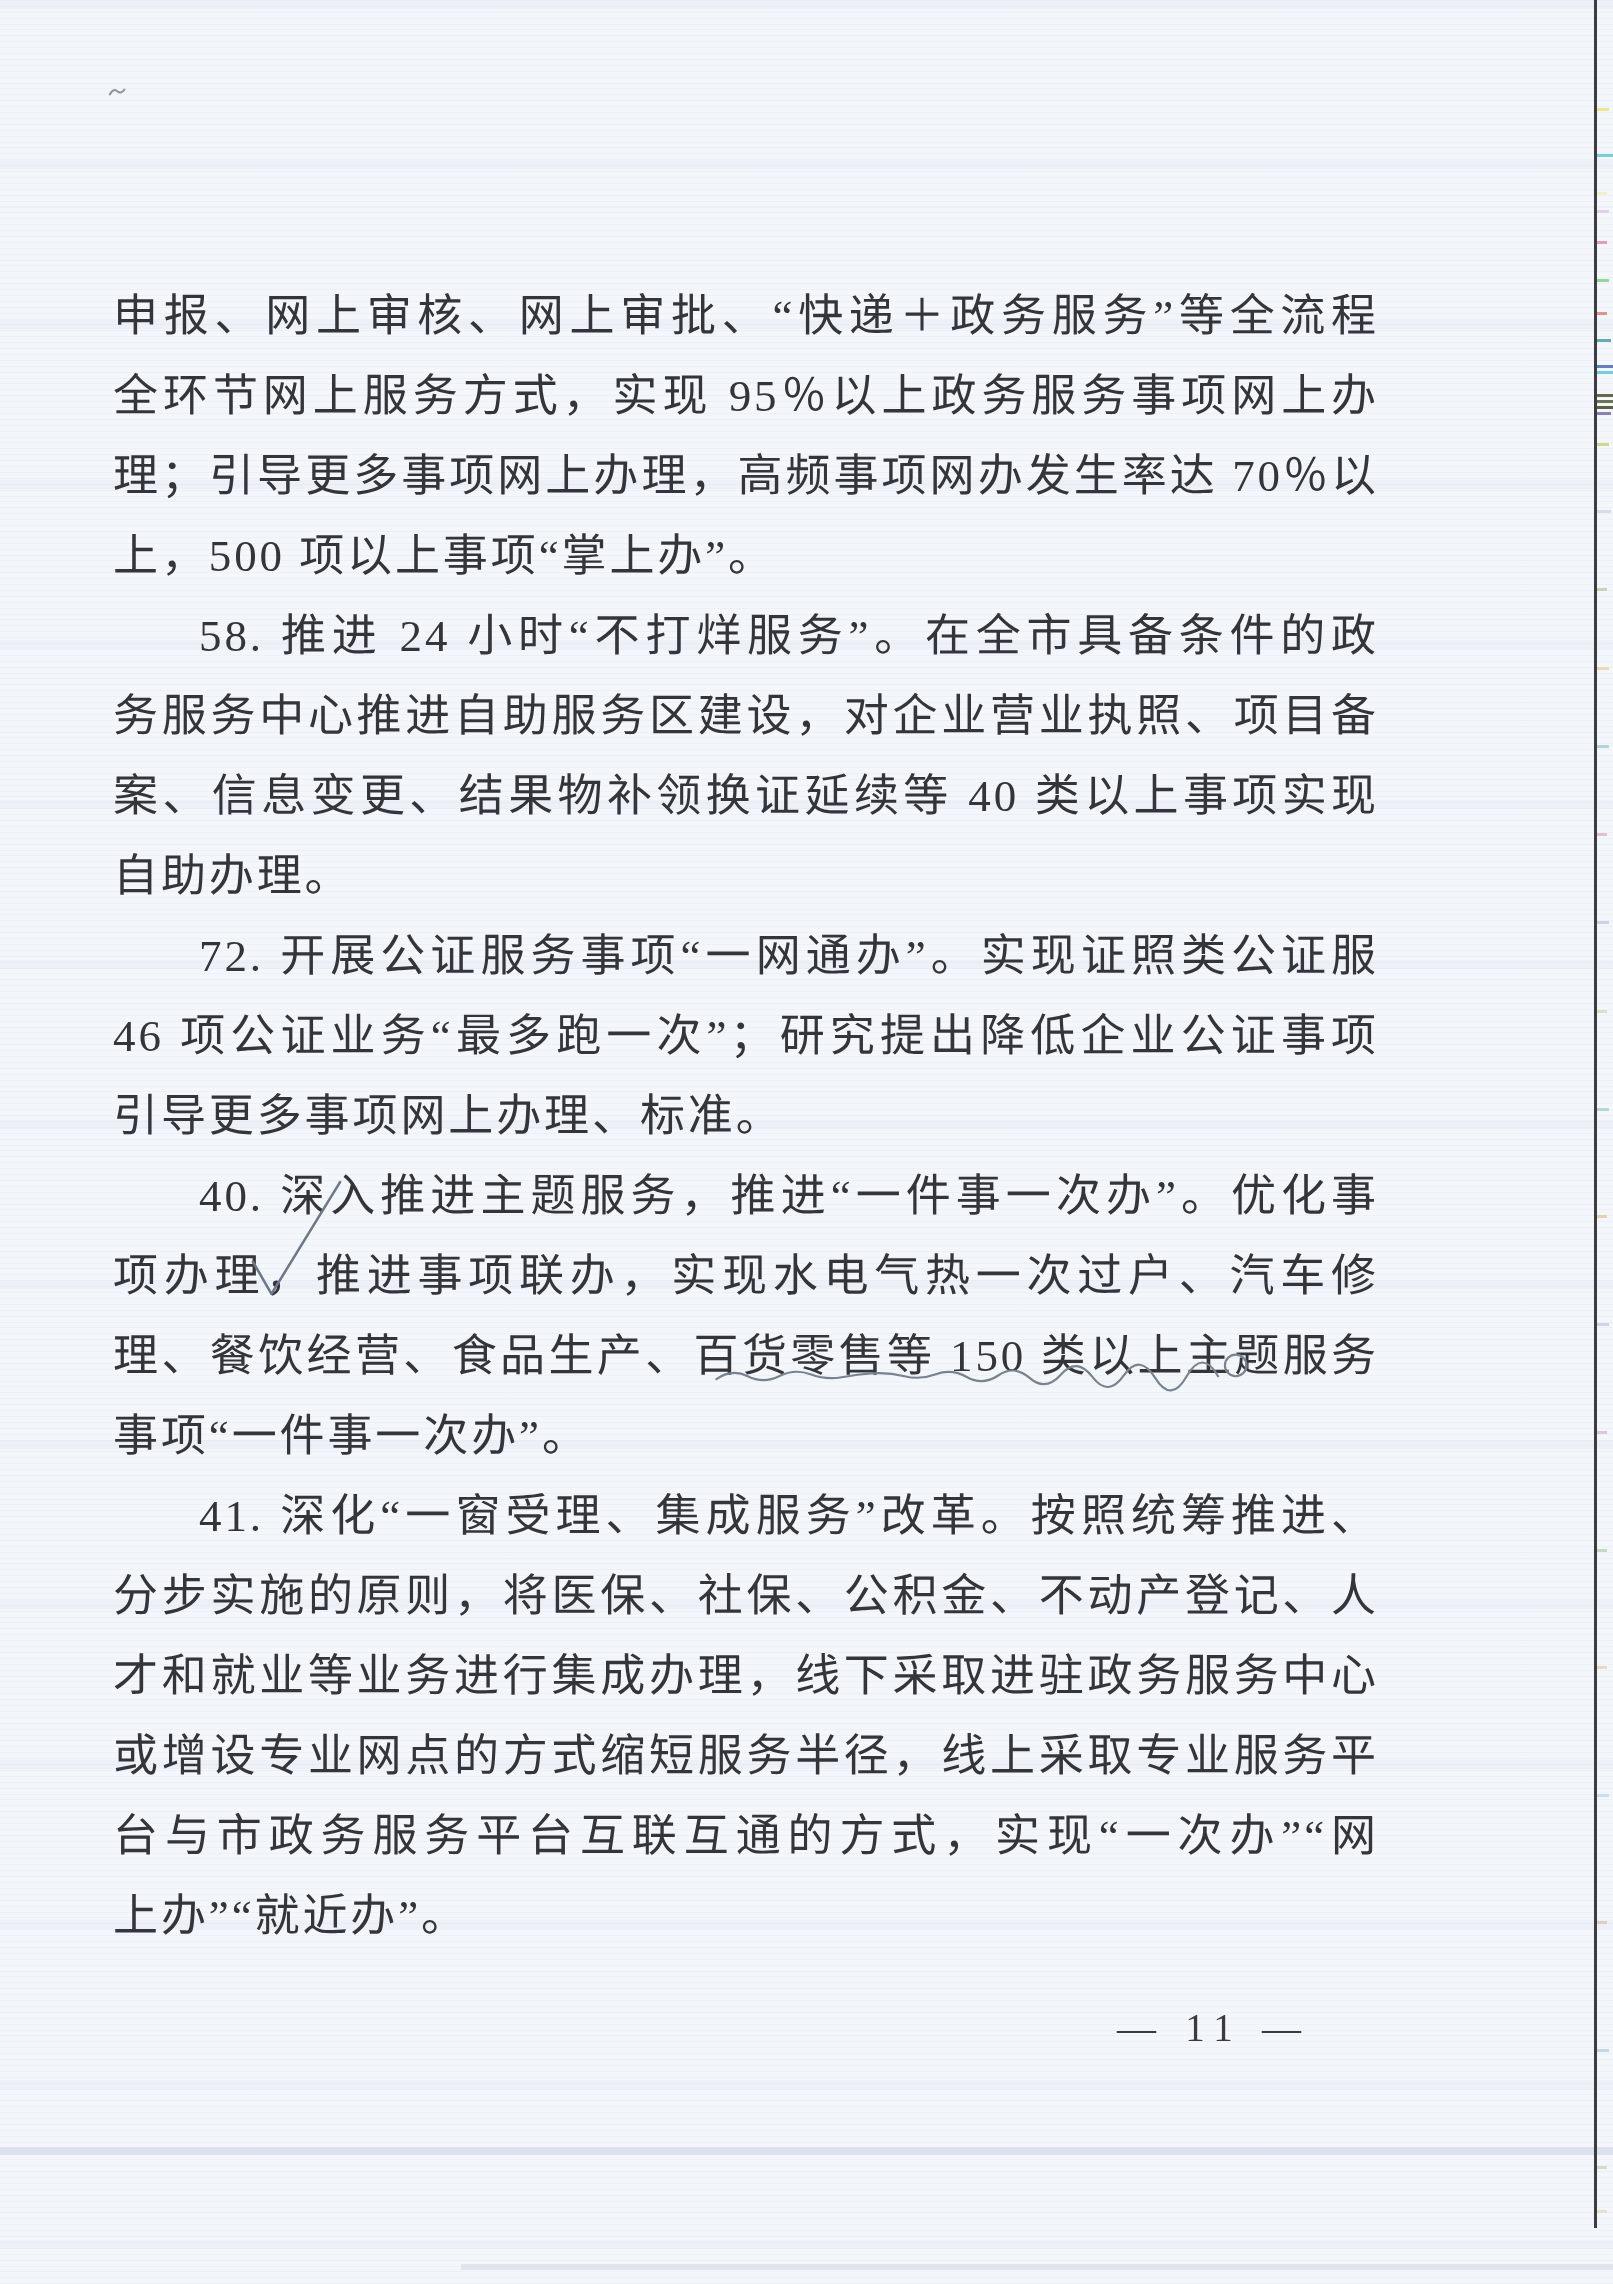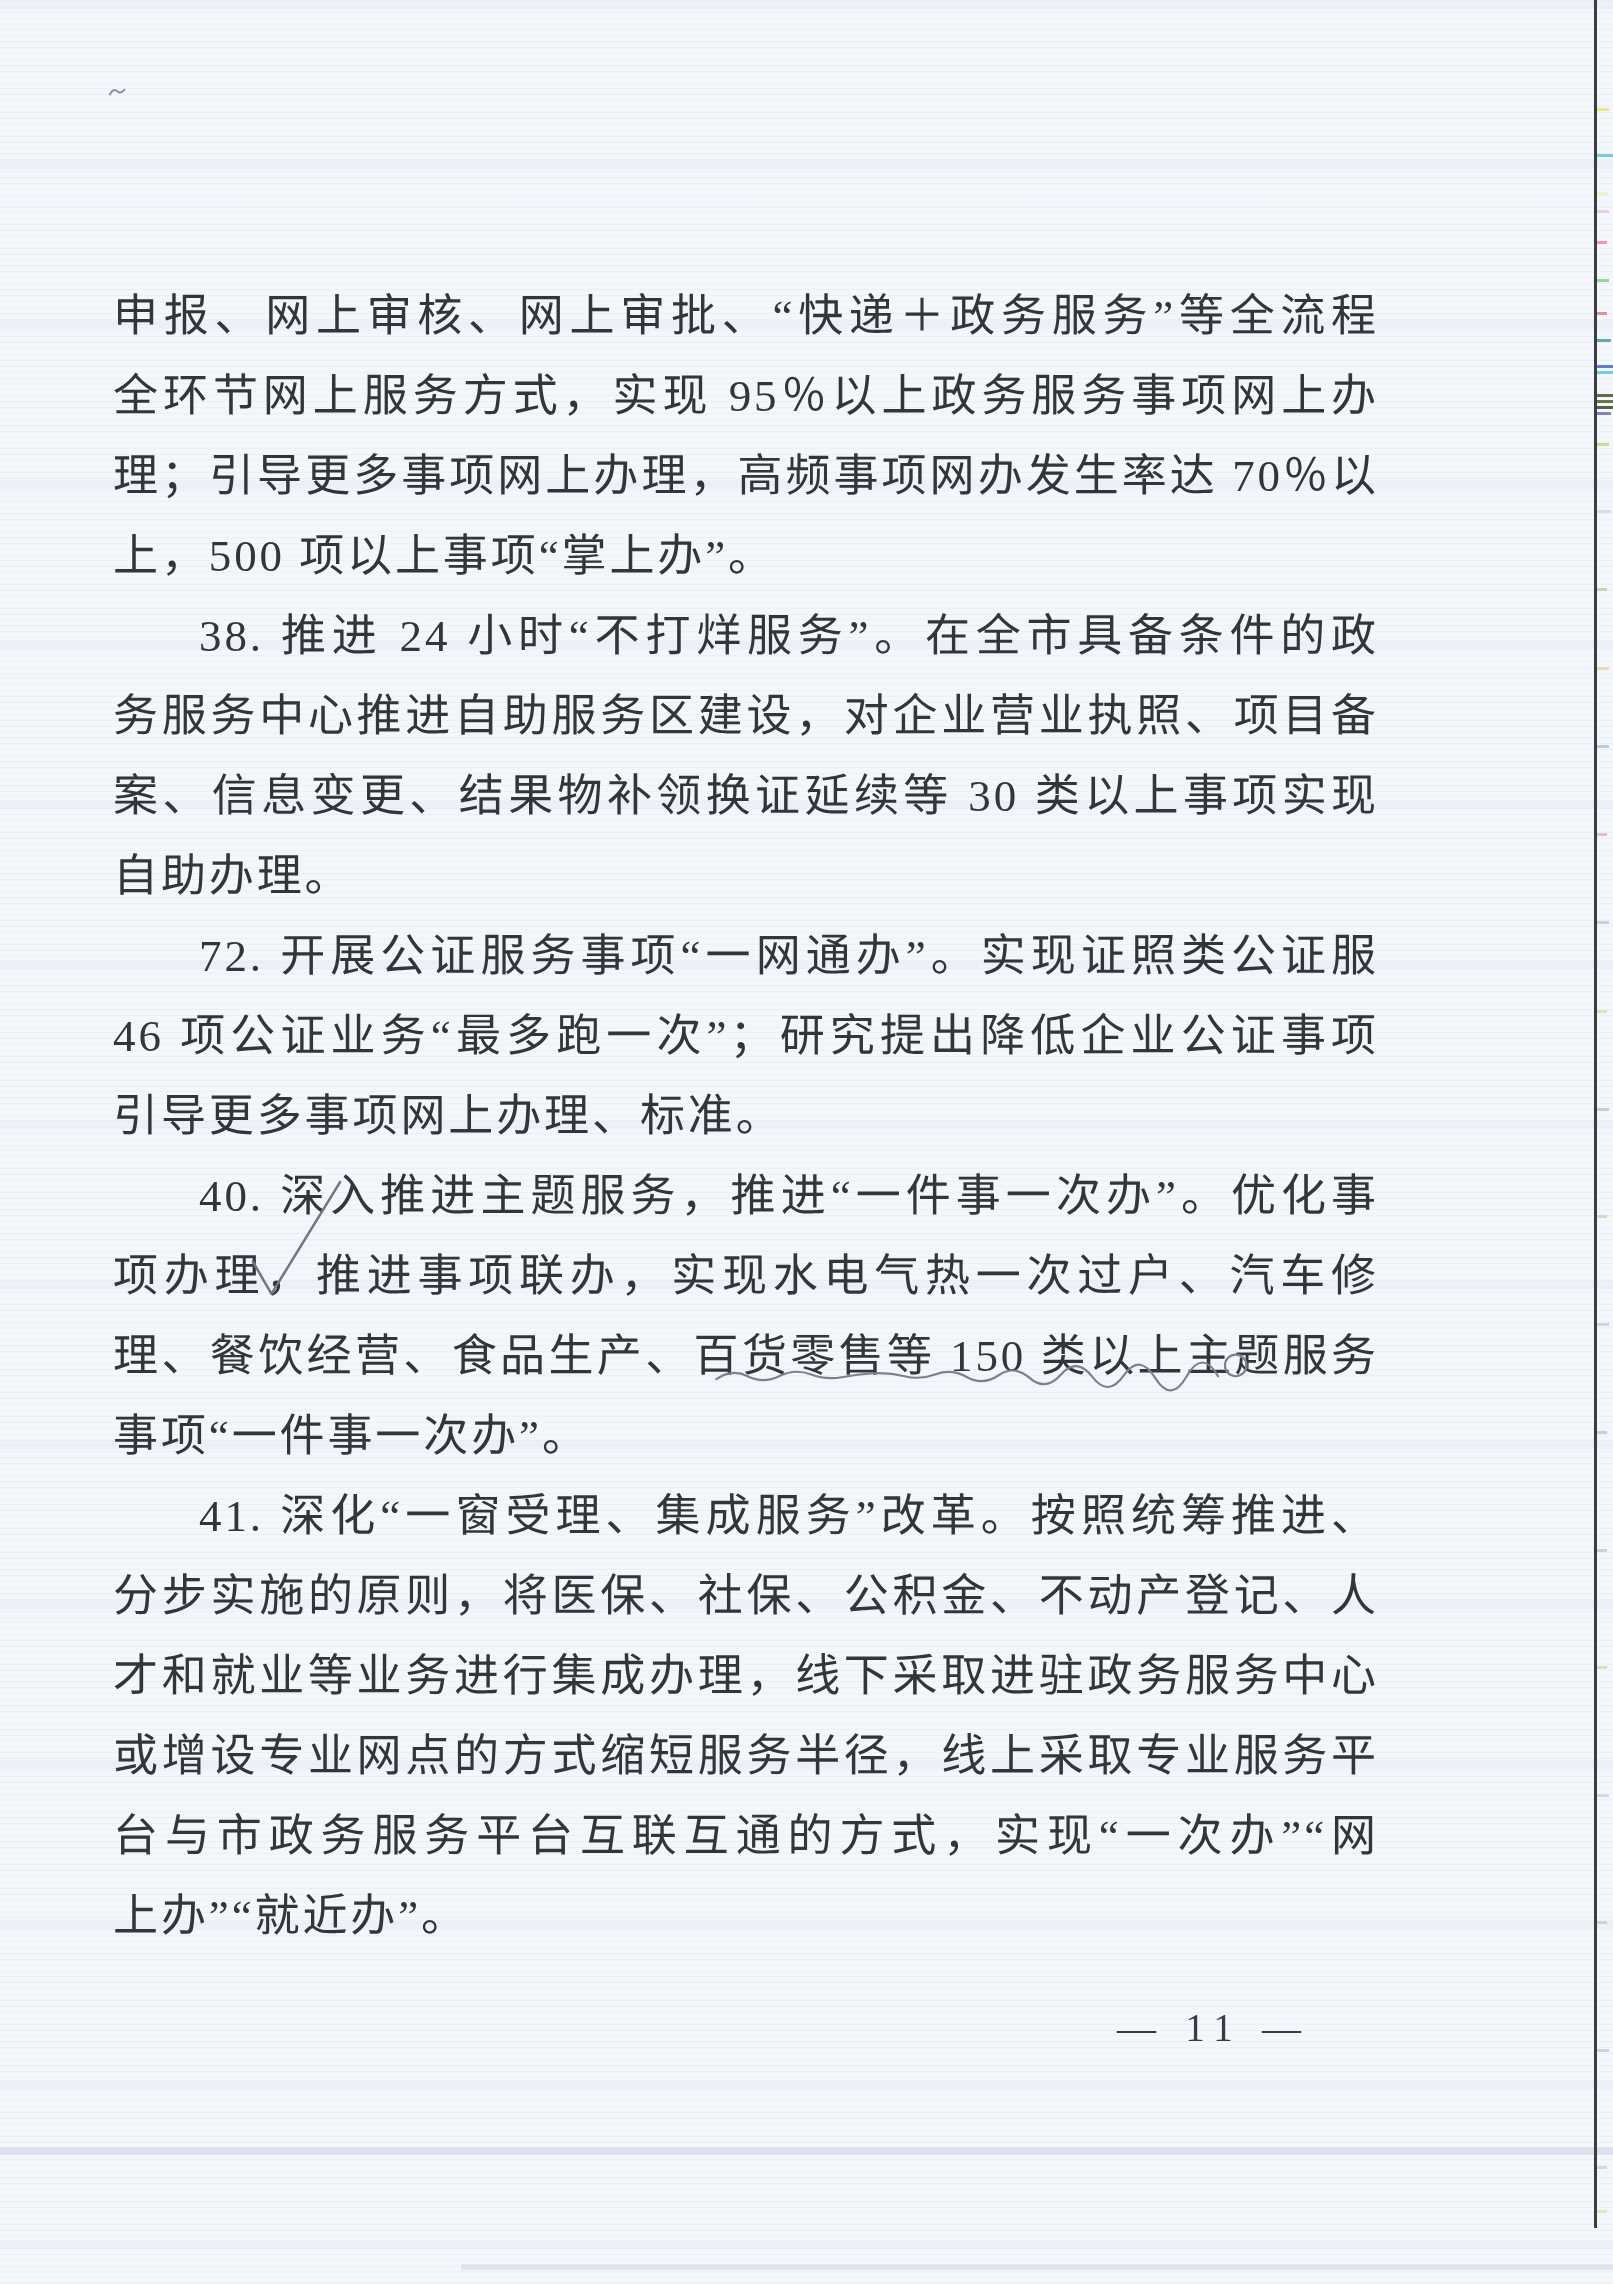--- a/index.html
+++ b/index.html
@@ -49,23 +49,23 @@
 
   <div class="texture"></div>
   <div class="band-a"></div>
   <div class="band-b"></div>
 
   <div class="content" id="document-body">
       <div class="line">申报、网上审核、网上审批、“快递＋政务服务”等全流程</div>
       <div class="line">全环节网上服务方式，实现 95％以上政务服务事项网上办</div>
       <div class="line">理；引导更多事项网上办理，高频事项网办发生率达 70％以</div>
       <div class="line last">上，500 项以上事项“掌上办”。</div>
-      <div class="line indent">38. 推进 24 小时“不打烊服务”。在全市具备条件的政</div>
+      <div class="line indent">58. 推进 24 小时“不打烊服务”。在全市具备条件的政</div>
       <div class="line">务服务中心推进自助服务区建设，对企业营业执照、项目备</div>
-      <div class="line">案、信息变更、结果物补领换证延续等 30 类以上事项实现</div>
+      <div class="line">案、信息变更、结果物补领换证延续等 40 类以上事项实现</div>
       <div class="line last">自助办理。</div>
       <div class="line indent">72. 开展公证服务事项“一网通办”。实现证照类公证服</div>
       <div class="line">46 项公证业务“最多跑一次”；研究提出降低企业公证事项</div>
       <div class="line last">引导更多事项网上办理、标准。</div>
       <div class="line indent">40. 深入推进主题服务，推进“一件事一次办”。优化事</div>
       <div class="line">项办理，推进事项联办，实现水电气热一次过户、汽车修</div>
       <div class="line">理、餐饮经营、食品生产、百货零售等 150 类以上主题服务</div>
       <div class="line last">事项“一件事一次办”。</div>
       <div class="line indent">41. 深化“一窗受理、集成服务”改革。按照统筹推进、</div>
       <div class="line">分步实施的原则，将医保、社保、公积金、不动产登记、人</div>

